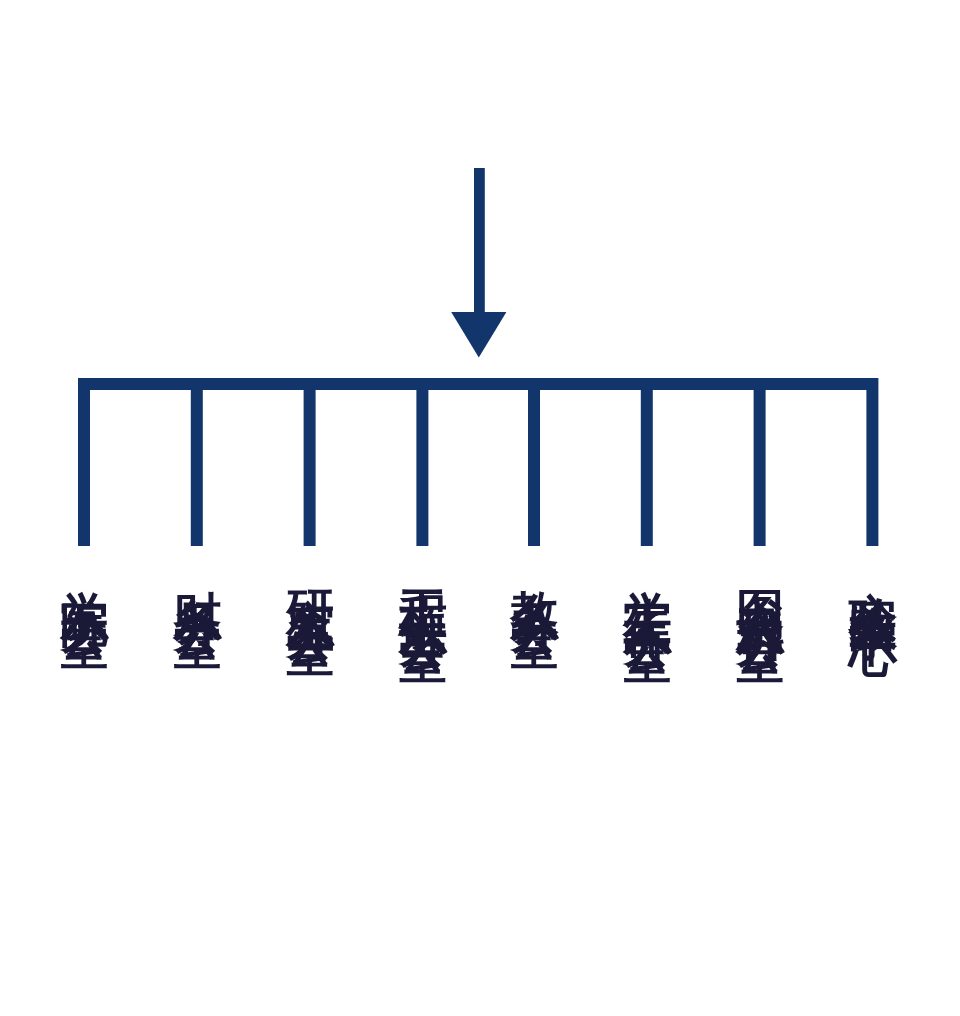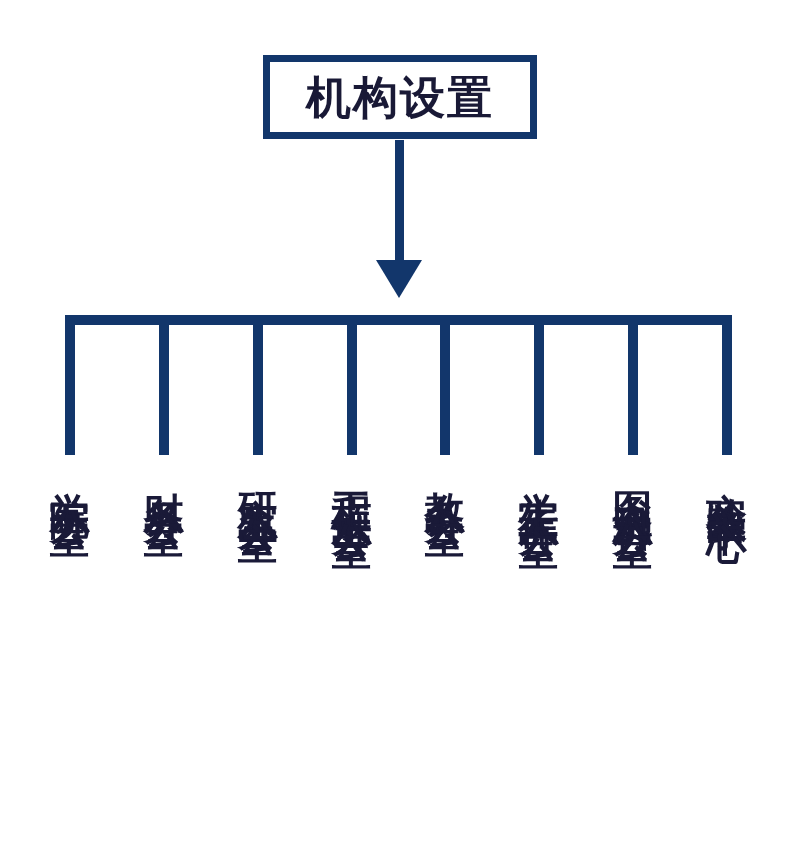--- a/index.html
+++ b/index.html
@@ -85,23 +85,20 @@
     letter-spacing: 6px;
     line-height: 1;
     white-space: nowrap;
   }
 </style>
 </head>
 <body>
 
 <div class="canvas">
 
-  <div class="title-box">
-    <span class="title-text">机构设置</span>
-  </div>
 
   <div class="arrow-stem"></div>
   <div class="arrow-head"></div>
 
   <div class="hline"></div>
 
   <div id="branches">
     <div class="branch" style="left: 40px;">
       <div class="vline"></div>
       <div class="branch-label">学院办公室</div>

